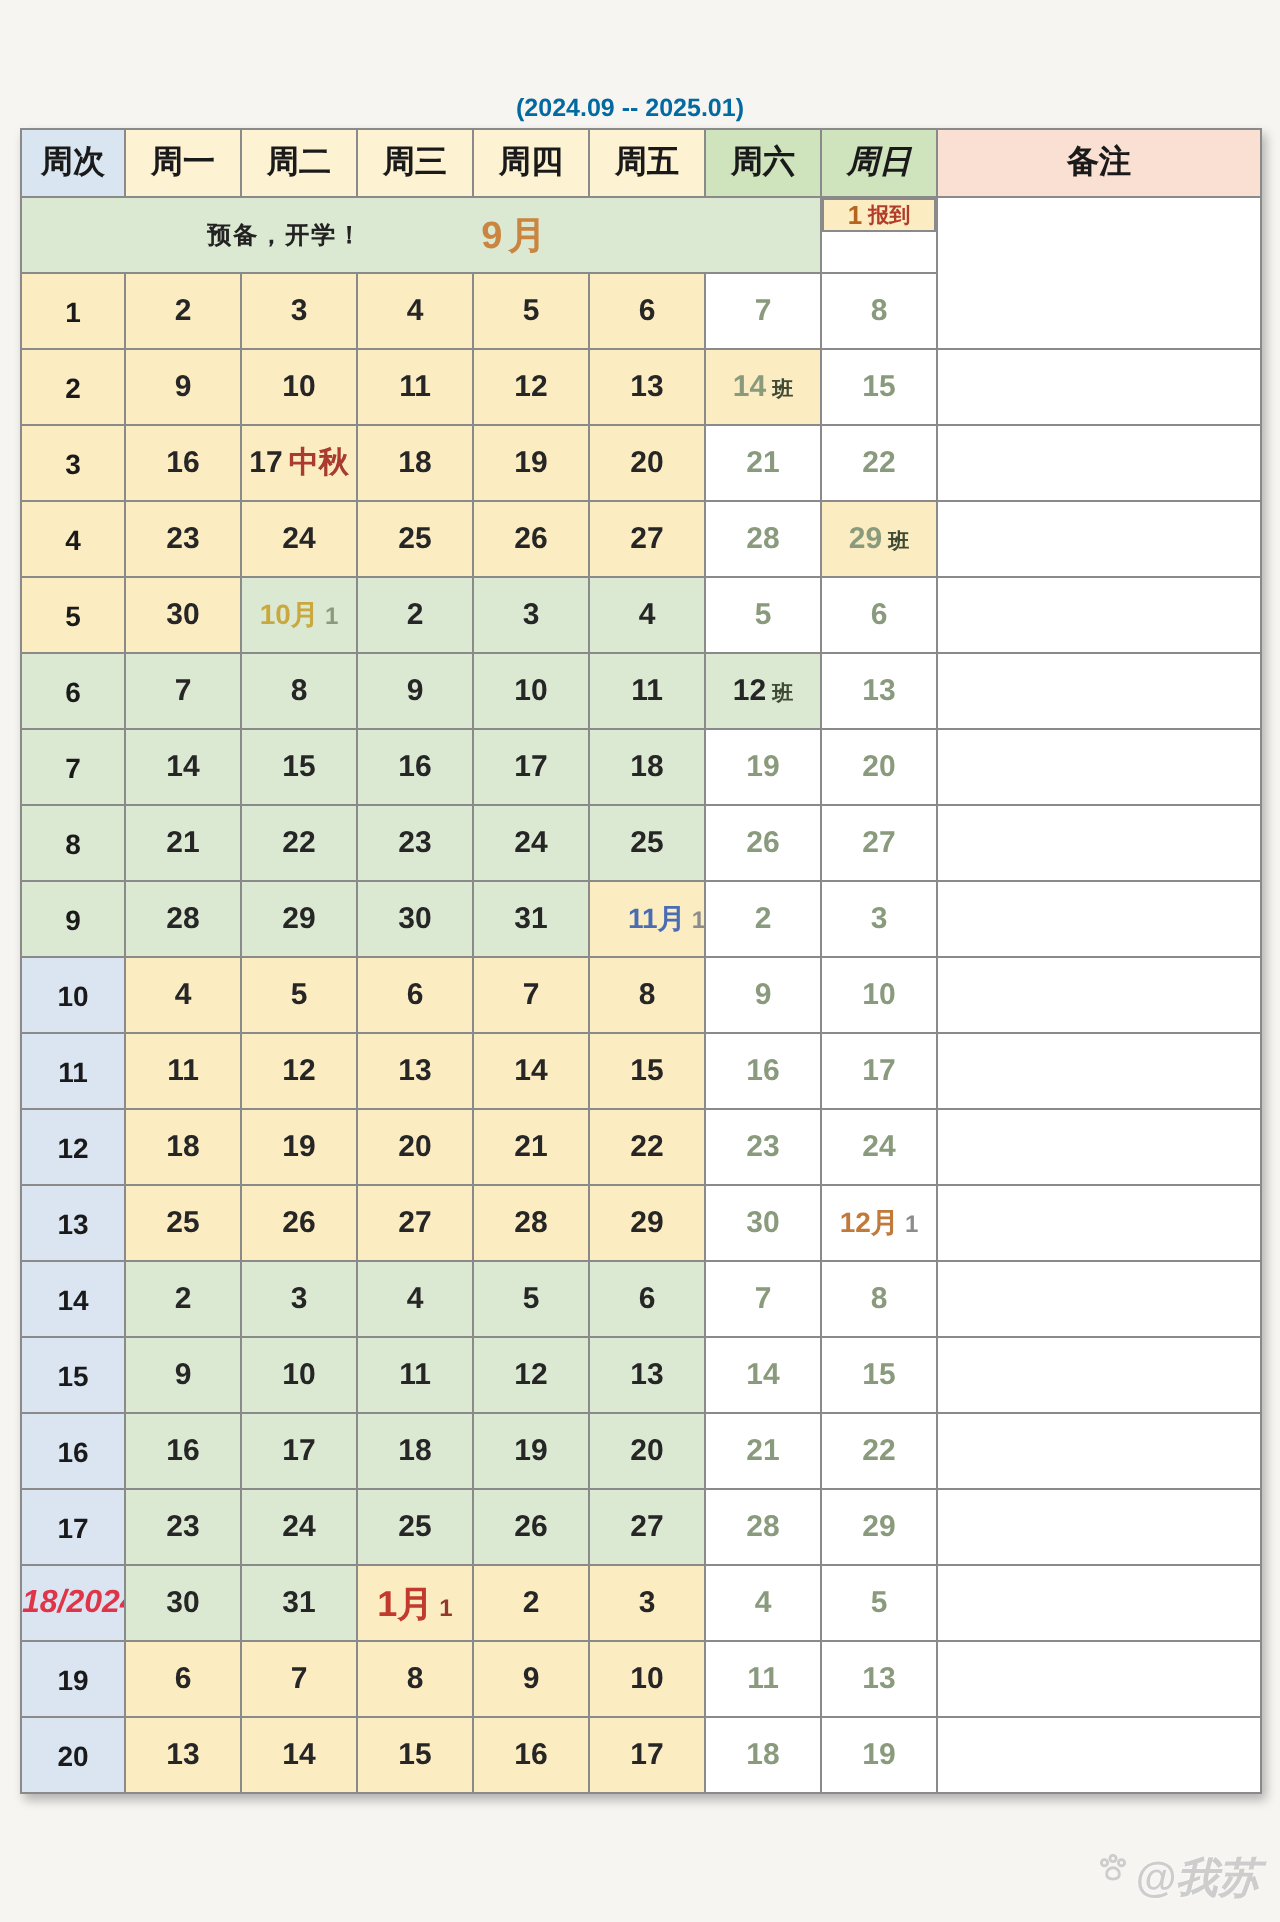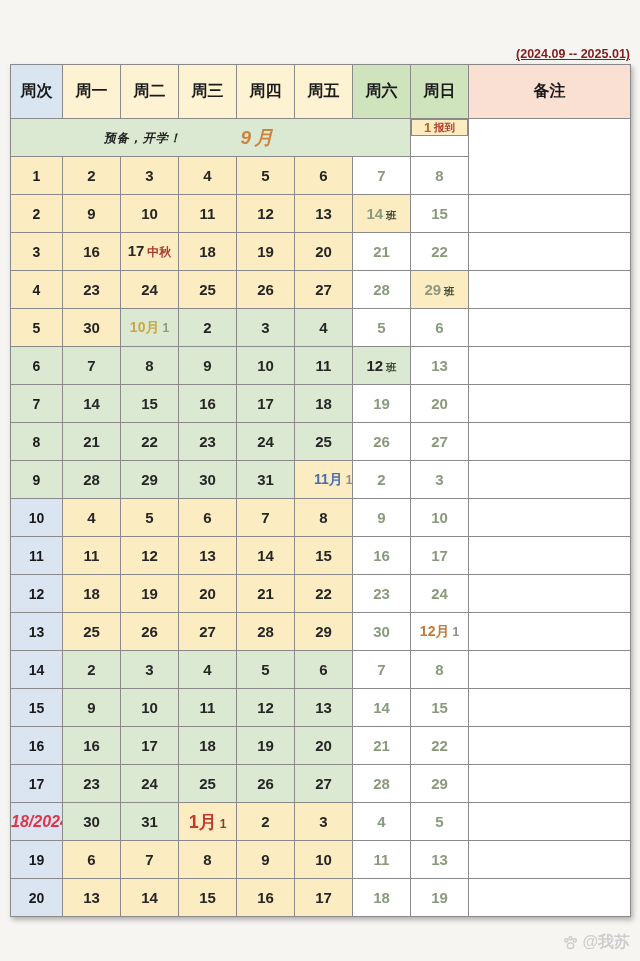--- a/index.html
+++ b/index.html
@@ -11,84 +11,84 @@
   }
   .page{padding-top:42px;}
   .title-wrap{text-align:center;}
   .title{
     display:inline-block;margin:0;
     background:var(--c-title_bg,#90c779);
     color:#111;font-size:26px;font-weight:700;letter-spacing:2px;
     padding:3px 12px;line-height:1.2;
   }
   .date-range{
-    text-align:right;padding-right:10px;margin-top:5px;margin-bottom:3px;
-    font-size:12.5px;color:#7f1d1d;font-weight:600;text-decoration:underline;
+    text-align:center;padding-right:10px;margin-top:5px;margin-bottom:3px;
+    font-size:12.5px;color:#0369a1;font-weight:600;
   }
   table.cal{
     margin-left:10px;border-collapse:collapse;table-layout:fixed;width:620px;
     box-shadow:2px 3px 5px rgba(0,0,0,.28);
     background:#fff;
   }
   .cal th,.cal td{
     border:1px solid var(--c-grid,#8a8a8a);
     text-align:center;vertical-align:middle;padding:0;overflow:hidden;
   }
-  .cal thead tr{height:54px;}
+  .cal thead tr{height:34px;}
   .cal tr{height:38px;}
   .cal th{font-size:16px;font-weight:700;color:#1a1a1a;}
   
   .bg-y{background:var(--c-yellow,#fcecc2);}
   .bg-g{background:var(--c-green,#dce9d2);}
   .bg-b{background:var(--c-blue,#dbe5f2);}
   .bg-w{background:var(--c-white,#ffffff);}
   .bg-hy{background:var(--c-hdr_yellow,#fdf2d2);}
   .bg-hg{background:var(--c-hdr_green,#cfe3bd);}
   .bg-hb{background:var(--c-hdr_blue,#d9e5f1);}
   .bg-hp{background:var(--c-hdr_pink,#fae0d2);}
   
   .hc-ink{color:#1a1a1a;}
   .hc-sat{color:var(--c-sat_hdr,#7e9370);}
-  .hc-sun{color:var(--c-sun_hdr,#a2b94e);}
+  .hc-sun{color:var(--c-sun_hdr,#a2b94e);font-style:italic;}
   
   .day-cell,.week-label{white-space:nowrap;}
   .week-label{font-size:14px;font-weight:700;color:#1a1a1a;}
   .week-label.red18{color:var(--c-week18,#e03448);font-size:16px;font-style:italic;letter-spacing:0;}
   .pc{display:inline-block;margin:0 1.5px;}
   .pc-d{color:var(--c-ink,#262626);font-size:15px;font-weight:700;}
   .pc-wk{color:var(--c-weekend,#8a9a7d);font-size:15px;font-weight:600;}
   .pc-ban{color:var(--c-ban,#3f4a35);font-size:10.5px;font-weight:700;}
-  .pc-ms{color:var(--c-midautumn,#a93c2e);font-size:12px;font-weight:700;}
+  .pc-ms{color:var(--c-midautumn,#a93c2e);font-size:15px;font-weight:700;}
   .pc-one{color:#b5651d;font-size:13px;font-weight:700;}
   .pc-bd{color:var(--c-baodao,#b23c2a);font-size:10.5px;font-weight:700;}
   .pc-oct{color:var(--c-oct,#c9a93f);font-size:14px;font-weight:700;text-align:right;}
   .pc-nov{color:var(--c-nov,#4a6cb3);font-size:14px;font-weight:700;margin-left:19px;}
   .pc-dec{color:var(--c-dec,#c07a3c);font-size:14px;font-weight:700;}
   .pc-jan{color:var(--c-jan,#c23a2d);font-size:18px;font-weight:700;}
   .pc-twk{color:var(--c-weekend,#8a9a7d);font-size:12px;font-weight:600;}
   .pc-tgy{color:#8c8c8c;font-size:12px;font-weight:600;}
   .pc-tdr{color:#8f3a2c;font-size:12px;font-weight:700;}
   
-  .month-cell{position:relative;font-style:italic;}
+  .month-cell{position:relative;}
   .mnote{
     position:absolute;left:33%;top:50%;transform:translate(-50%,-50%);
     font-size:12px;font-weight:700;color:#222;letter-spacing:1px;white-space:nowrap;
   }
   .mlabel{
     position:absolute;left:62%;top:50%;transform:translate(-50%,-50%);
     font-size:19px;font-weight:700;color:var(--c-sep,#ca8540);letter-spacing:3px;white-space:nowrap;
   }
   .sun-report{display:flex;align-items:center;justify-content:center;}
   .notes-cell{background:#fff;}
   
   .watermark{
     position:absolute;right:10px;bottom:8px;
-    display:flex;align-items:center;gap:3px;
-    color:#c9c9c9;font-size:16px;font-weight:700;
-    text-shadow:0 0 1px #fff;opacity:.9;pointer-events:none;
+    display:flex;align-items:flex-start;gap:3px;
+    color:#c9c9c9;font-size:21px;font-weight:700;
+    text-shadow:0 0 1px #fff;opacity:.9;pointer-events:none;font-style:italic;
   }
   .watermark svg{display:block;}
 </style>
 </head>
 <body>
 
 <div class="page">
   <div class="date-range">(2024.09 -- 2025.01)</div>
 
   <table class="cal">

